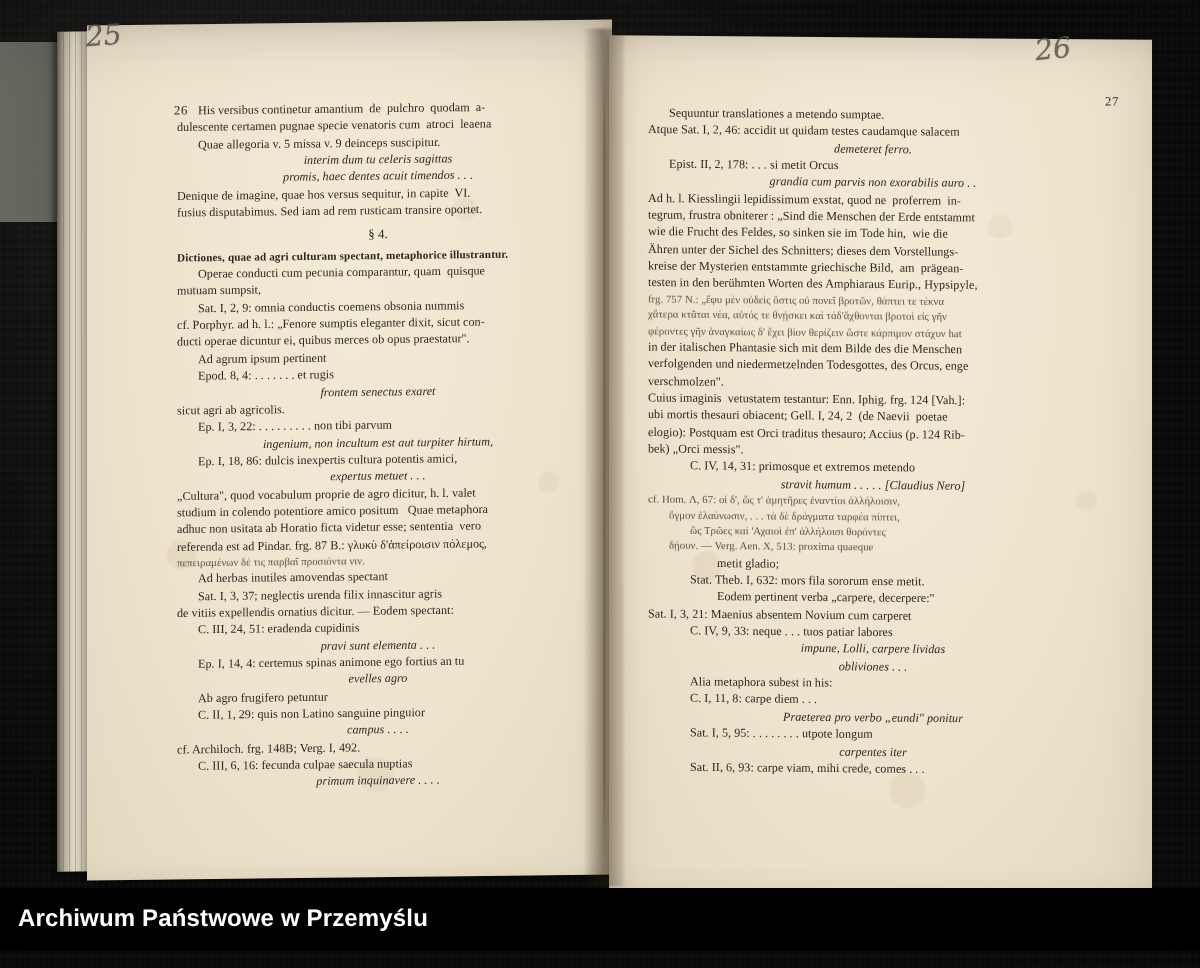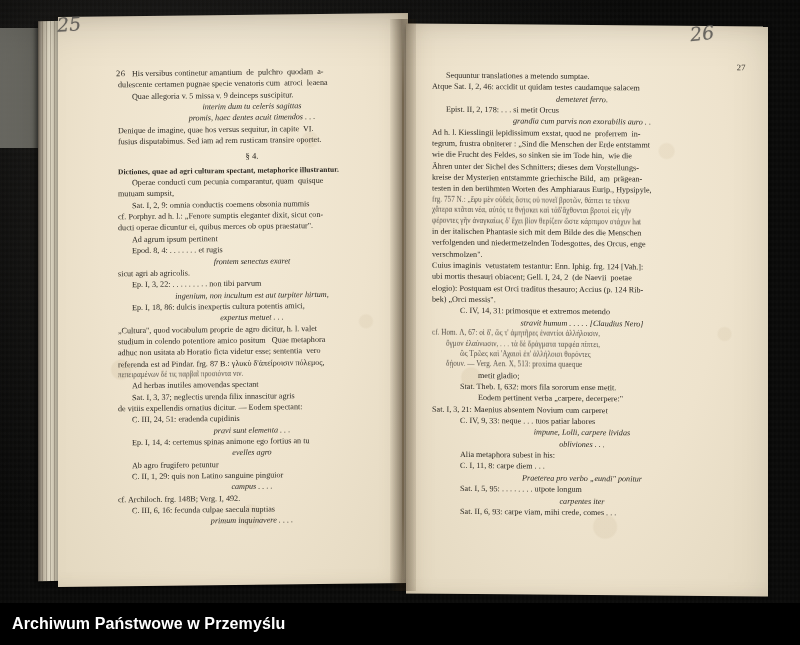--- a/index.html
+++ b/index.html
@@ -89,21 +89,21 @@
   .ind3{padding-left:46px;}
 
   
   .pencil{position:absolute;font-family:"DejaVu Serif", serif;
     font-style:italic;font-size:19px;color:#5d5b57;opacity:.88;
     transform:rotate(-4deg);text-shadow:0 0 1px rgba(90,88,84,.5);}
   .pencil.p25{left:57px;top:13px;}
   .pencil.p26{left:690px;top:22px;transform:rotate(-6deg);}
 
   
-  .watermark{position:absolute;left:0;bottom:0;width:800px;height:42px;
+  .watermark{position:absolute;left:0;bottom:11px;width:800px;height:42px;
     background:#000;display:flex;align-items:center;}
   .watermark span{color:#fff;font-family:"Liberation Sans", sans-serif;
     font-size:16px;font-weight:bold;padding-left:12px;letter-spacing:.1px;}
 
   
   .softness{position:absolute;inset:0;pointer-events:none;
     box-shadow:inset 0 0 60px rgba(0,0,0,.35);}
 </style>
 </head>
 <body>

